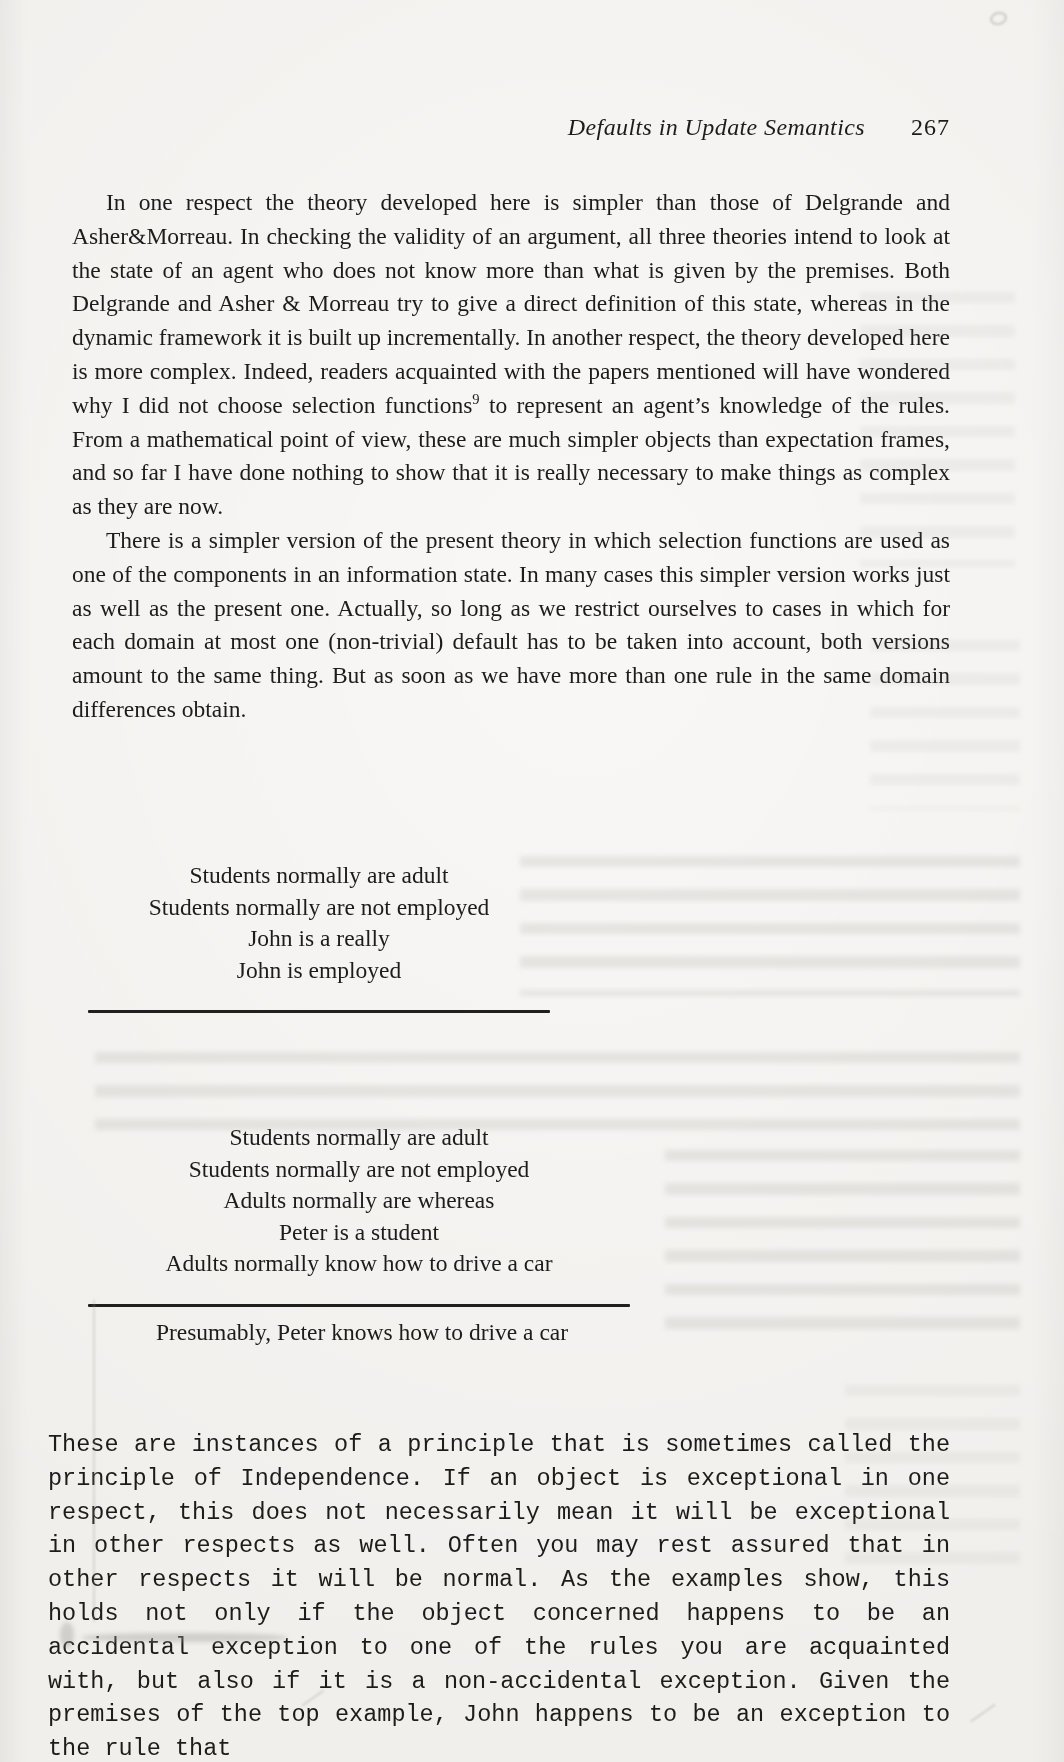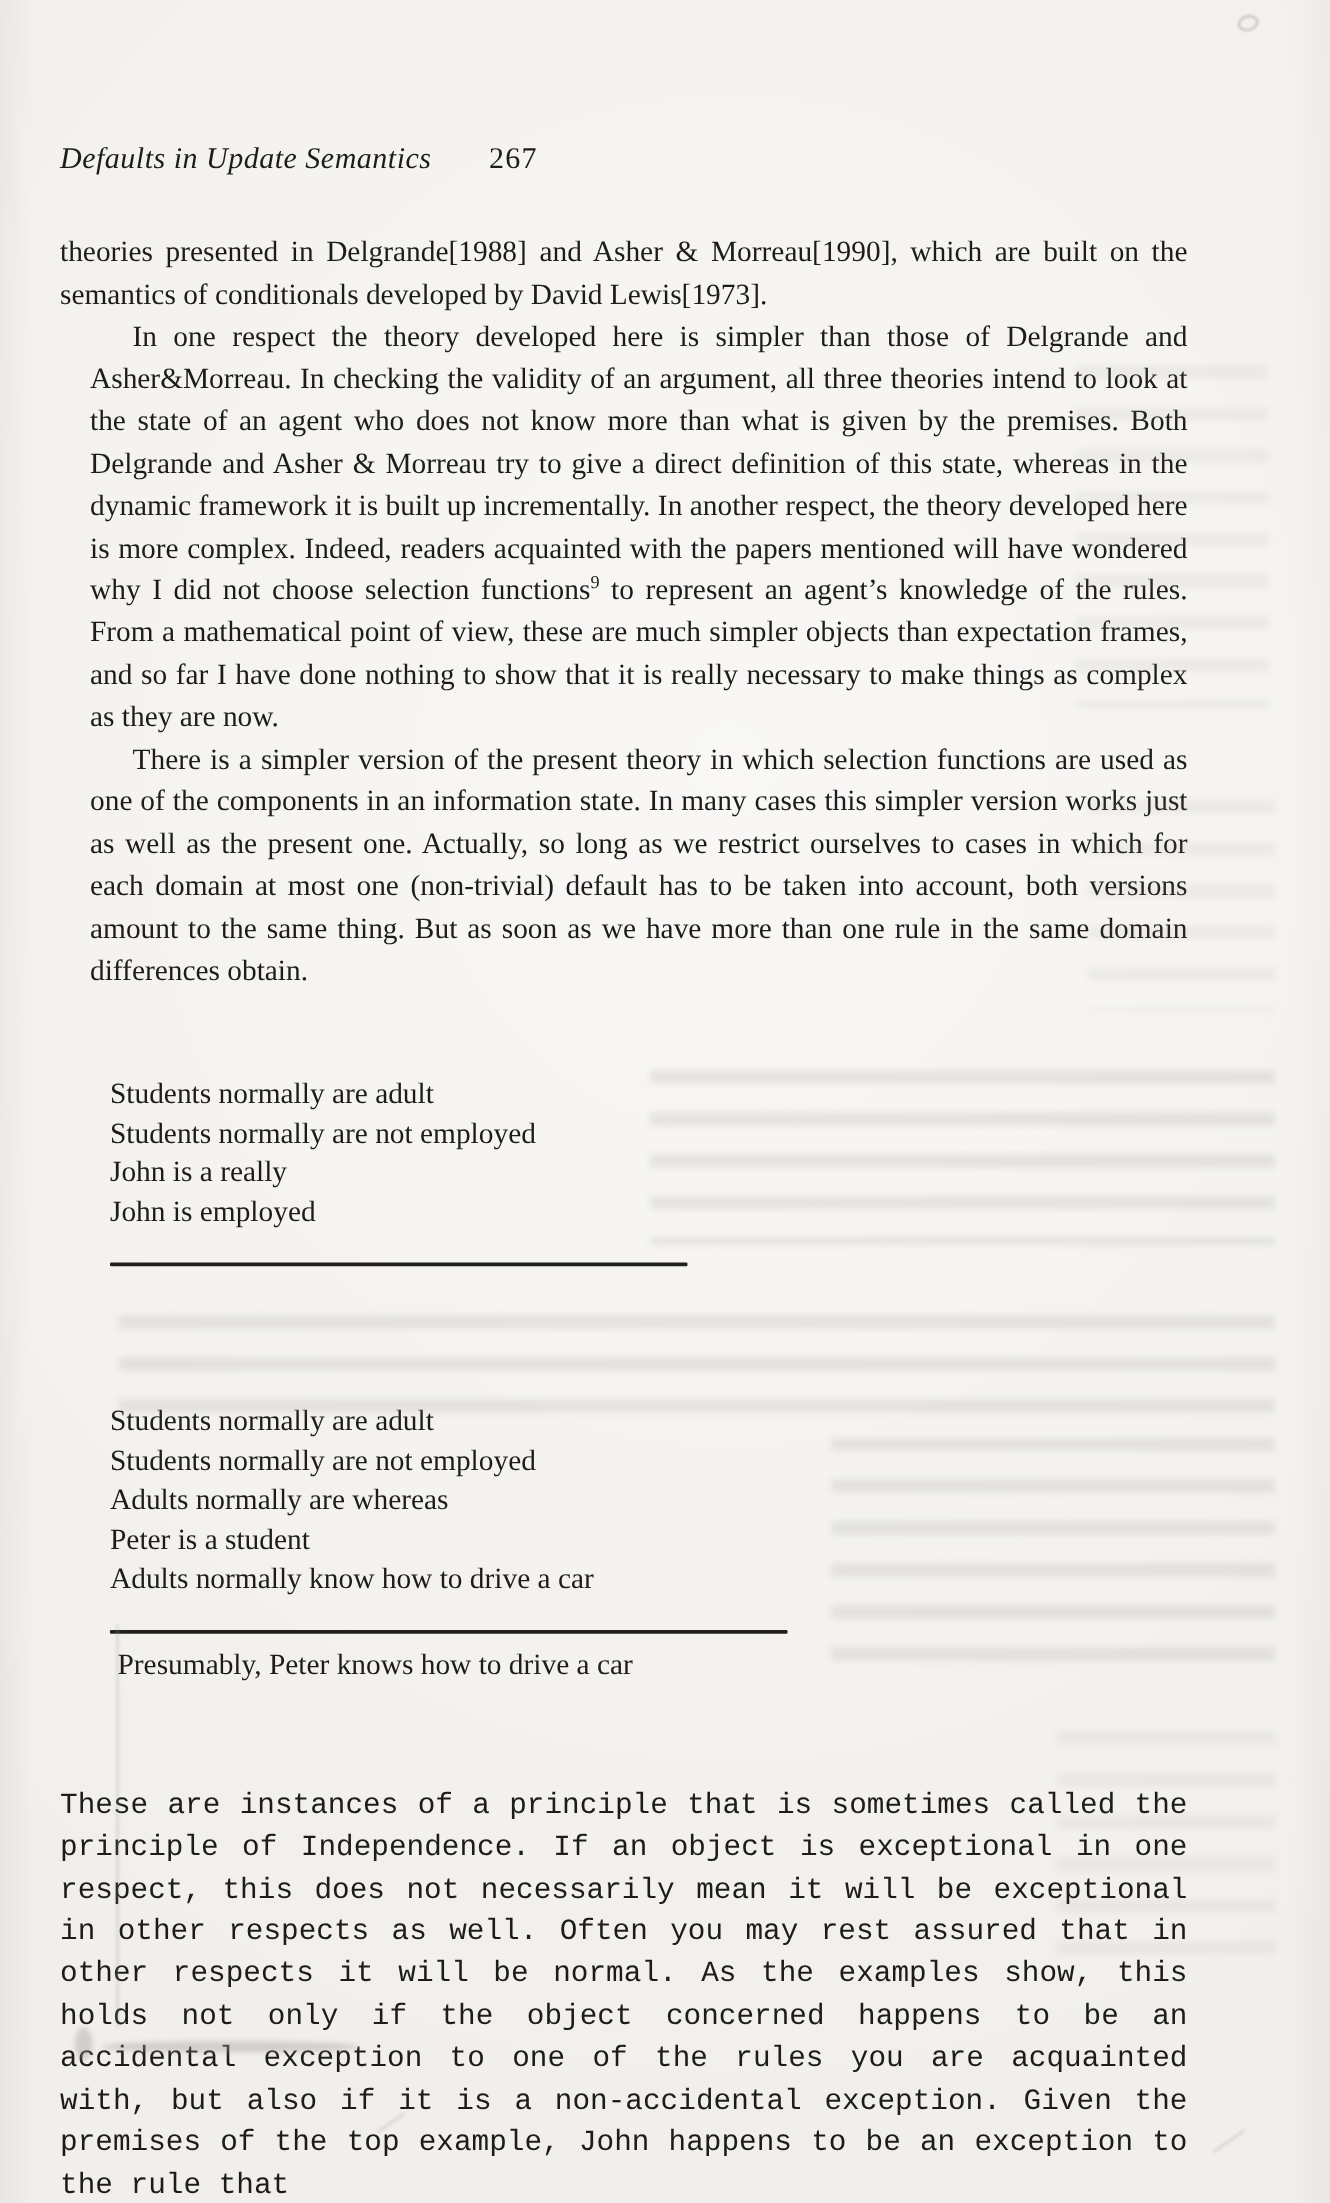--- a/index.html
+++ b/index.html
@@ -12,37 +12,37 @@
     background:
       radial-gradient(130% 90% at 55% 35%, rgba(255,255,255,.55), rgba(255,255,255,0) 70%),
       linear-gradient(90deg, #e7e5e2 0, var(--paper) 2.5%, var(--paper) 97%, #e9e7e4 100%),
       linear-gradient(180deg, #efede9 0, var(--paper) 3%, var(--paper) 96%, #eceae6 100%),
       var(--paper);
     font-family:"Liberation Serif","DejaVu Serif",serif;
     color:var(--ink);
   }
   .page-header{
     position:absolute;top:112px;left:48px;width:902px;
-    font-size:24px;line-height:30px;white-space:nowrap;
+    text-align:right;font-size:24px;line-height:30px;white-space:nowrap;
   }
   .header-title{font-style:italic;letter-spacing:.4px;}
   .page-number{display:inline-block;margin-left:46px;letter-spacing:1px;}
 
   .text-col{
     position:absolute;left:48px;width:902px;
     font-size:23.5px;line-height:33.8px;
     text-align:justify;text-justify:inter-word;
   }
   #paragraphs{top:186px;}
   #closing{top:1428px;font-family:Liberation Mono, monospace;}
   .text-col p{margin:0;}
   p.indented{text-indent:34px;margin-left:24px;}
   sup.fn{font-size:.62em;line-height:0;vertical-align:super;}
 
-  .example{position:absolute;left:88px;text-align:left;}
+  .example{position:absolute;left:88px;text-align:center;}
   #example-1{top:860px;}
   #example-2{top:1122px;}
   .premise-list{font-size:23.5px;line-height:31.5px;}
   .premise-list .premise-line{white-space:nowrap;}
   .inference-rule{height:3px;background:#21201e;margin-top:24px;border-radius:1px;}
   #example-1 .inference-rule{width:462px;}
   #example-2 .inference-rule{width:542px;}
   .conclusion{margin-top:8px;padding-left:6px;font-size:23.5px;line-height:34px;white-space:nowrap;}
 
   
@@ -64,21 +64,20 @@
   .dash{position:absolute;pointer-events:none;height:2px;background:rgba(160,157,150,.35);filter:blur(1.2px);transform:rotate(-35deg);}
 </style>
 </head>
 <body>
 
 <div class="page-header">
   <span class="header-title">Defaults in Update Semantics</span><span class="page-number">267</span>
 </div>
 
 <div class="text-col" id="paragraphs">
-  <p>theories presented in Delgrande[1988] and Asher &amp; Morreau[1990], which are built on the semantics of conditionals developed by David Lewis[1973].</p>
   <p class="indented"><span>In one respect the theory developed here is simpler than those of Delgrande and Asher&amp;Morreau. In checking the validity of an argument, all three theories intend to look at the state of an agent who does not know more than what is given by the premises. Both Delgrande and Asher &amp; Morreau try to give a direct definition of this state, whereas in the dynamic framework it is built up incrementally. In another respect, the theory developed here is more complex. Indeed, readers acquainted with the papers mentioned will have wondered why I did not choose selection functions</span><sup class="fn">9</sup><span> to represent an agent’s knowledge of the rules. From a mathematical point of view, these are much simpler objects than expectation frames, and so far I have done nothing to show that it is really necessary to make things as complex as they are now.</span></p>
   <p class="indented">There is a simpler version of the present theory in which selection functions are used as one of the components in an information state. In many cases this simpler version works just as well as the present one. Actually, so long as we restrict ourselves to cases in which for each domain at most one (non-trivial) default has to be taken into account, both versions amount to the same thing. But as soon as we have more than one rule in the same domain differences obtain.</p>
 </div>
 
 <div class="example" id="example-1">
   <div class="premise-list">
       <div class="premise-line">Students normally are adult</div>
       <div class="premise-line">Students normally are not employed</div>
       <div class="premise-line">John is a really</div>
       <div class="premise-line">John is employed</div>

